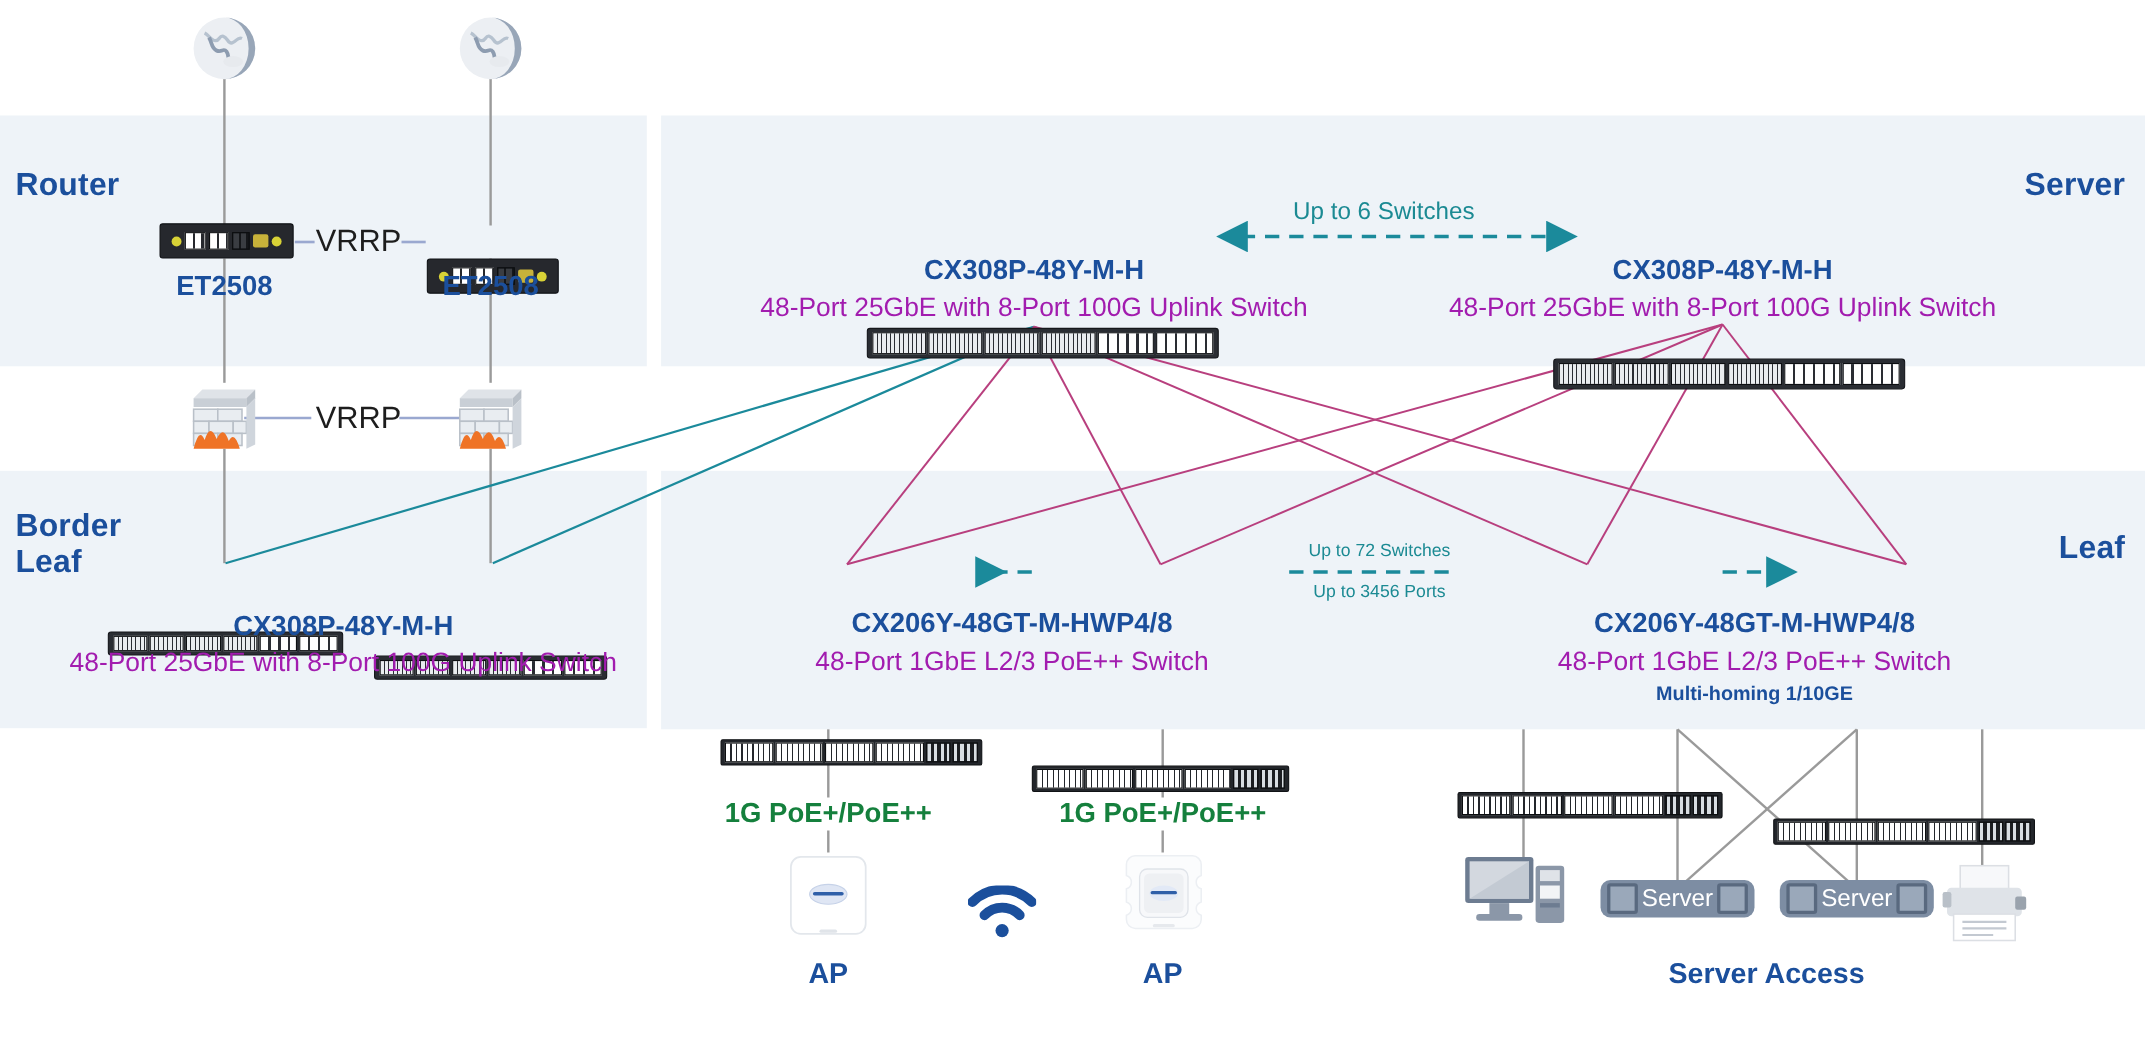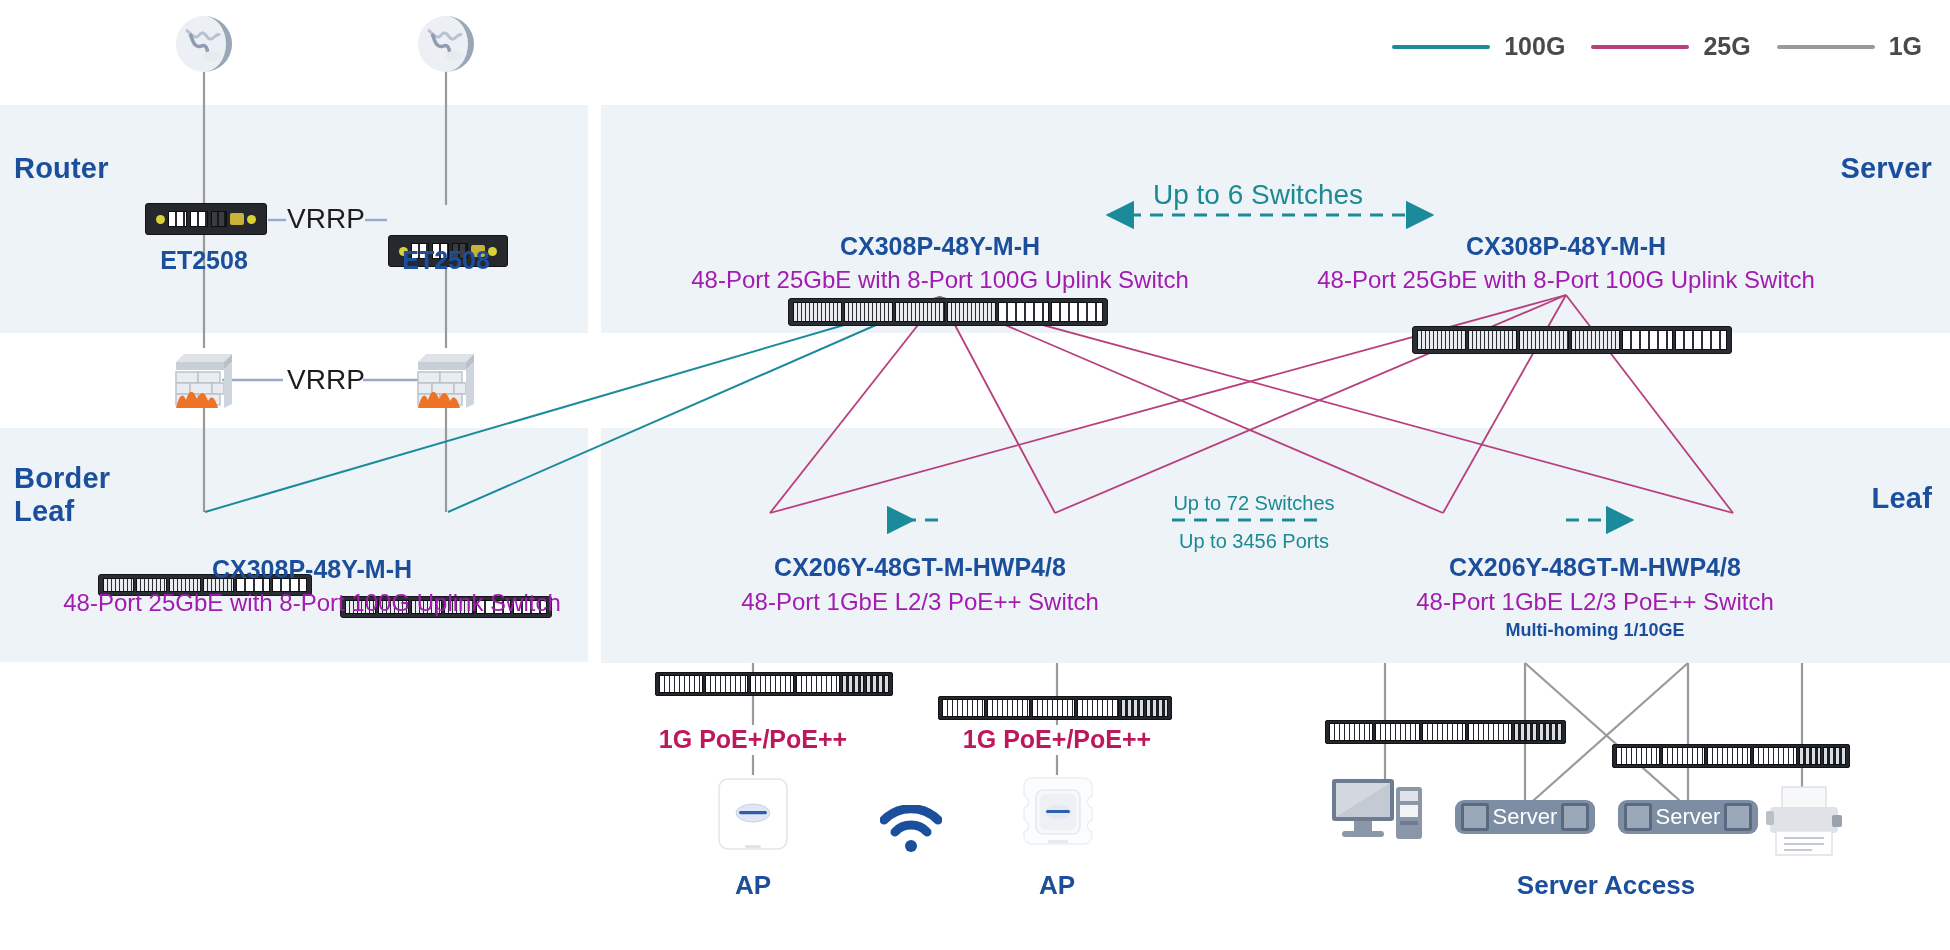--- a/index.html
+++ b/index.html
@@ -40,25 +40,25 @@
   }
   .dev-sub{
     position:absolute;color:#1b4f9c;font-weight:bold;font-size:18px;
     text-align:center;white-space:nowrap;transform:translateX(-50%);
   }
   .vrrp-label{
     position:absolute;color:#1d1d1d;font-size:28px;white-space:nowrap;
     transform:translateX(-50%);
   }
   .teal-label{
-    position:absolute;color:#1b8a93;font-size:20px;white-space:nowrap;
+    position:absolute;color:#1b8a93;font-size:16px;white-space:nowrap;
     transform:translateX(-50%);
   }
   .poe-label{
-    position:absolute;color:#be185d;font-weight:600;font-size:25px;
+    position:absolute;color:#15803d;font-weight:600;font-size:25px;
     white-space:nowrap;transform:translateX(-50%);
   }
   .access-label{
     position:absolute;color:#1b4f9c;font-weight:bold;font-size:26px;
     white-space:nowrap;transform:translateX(-50%);
   }
 
   
   .legend{position:absolute;top:32px;right:28px;display:flex;align-items:center;gap:26px;}
   .legend-item{display:flex;align-items:center;gap:14px;}
@@ -195,34 +195,20 @@
       <line x1="1057" y1="755" x2="1057" y2="775"></line>
       <line x1="1385" y1="663" x2="1385" y2="795"></line>
       <line x1="1525" y1="663" x2="1525" y2="808"></line>
       <line x1="1525" y1="663" x2="1688" y2="808"></line>
       <line x1="1688" y1="663" x2="1688" y2="808"></line>
       <line x1="1688" y1="663" x2="1525" y2="808"></line>
       <line x1="1802" y1="663" x2="1802" y2="790"></line>
     </g>
   </svg>
 
-  <div class="legend">
-    <div class="legend-item">
-      <span class="legend-line" style="background:#1b8a9b"></span>
-      <span class="legend-text">100G</span>
-    </div>
-    <div class="legend-item">
-      <span class="legend-line" style="background:#b83f7e"></span>
-      <span class="legend-text">25G</span>
-    </div>
-    <div class="legend-item">
-      <span class="legend-line" style="background:#9a9a9a"></span>
-      <span class="legend-text">1G</span>
-    </div>
-  </div>
 
   <div class="zone-title router">Router</div>
   <div class="zone-title border">
     <div>Border</div>
     <div>Leaf</div>
   </div>
   <div class="zone-title spine">Server</div>
   <div class="zone-title leaf">Leaf</div>
 
   <div class="dev" style="left:172px;top:12px;">
@@ -344,21 +330,21 @@
         <span class="pgroup"></span>
       <span class="pgroup"></span>
         <span class="pgroup"></span>
       <span class="ugroup"></span>
       <span class="ugroup"></span>
     </span>
   </div>
   <div class="dev-name" style="left:1566px;top:232px;">CX308P-48Y-M-H</div>
   <div class="dev-desc" style="left:1566px;top:266px;">48-Port 25GbE with 8-Port 100G Uplink Switch</div>
 
-  <div class="teal-label" style="left:1258px;top:179px;font-size:28px;text-align:right;">Up to 6 Switches</div>
+  <div class="teal-label" style="left:1258px;top:179px;font-size:22px;text-align:right;">Up to 6 Switches</div>
 
   <div class="dev sw1g" style="left:655px;top:508px;width:238px;height:24px;">
     <span class="blk"></span>
       <span class="blk"></span>
       <span class="blk"></span>
       <span class="blk"></span>
     <span class="sfp"></span>
     <span class="sfp"></span>
   </div>
   <div class="dev sw1g" style="left:938px;top:508px;width:234px;height:24px;">

